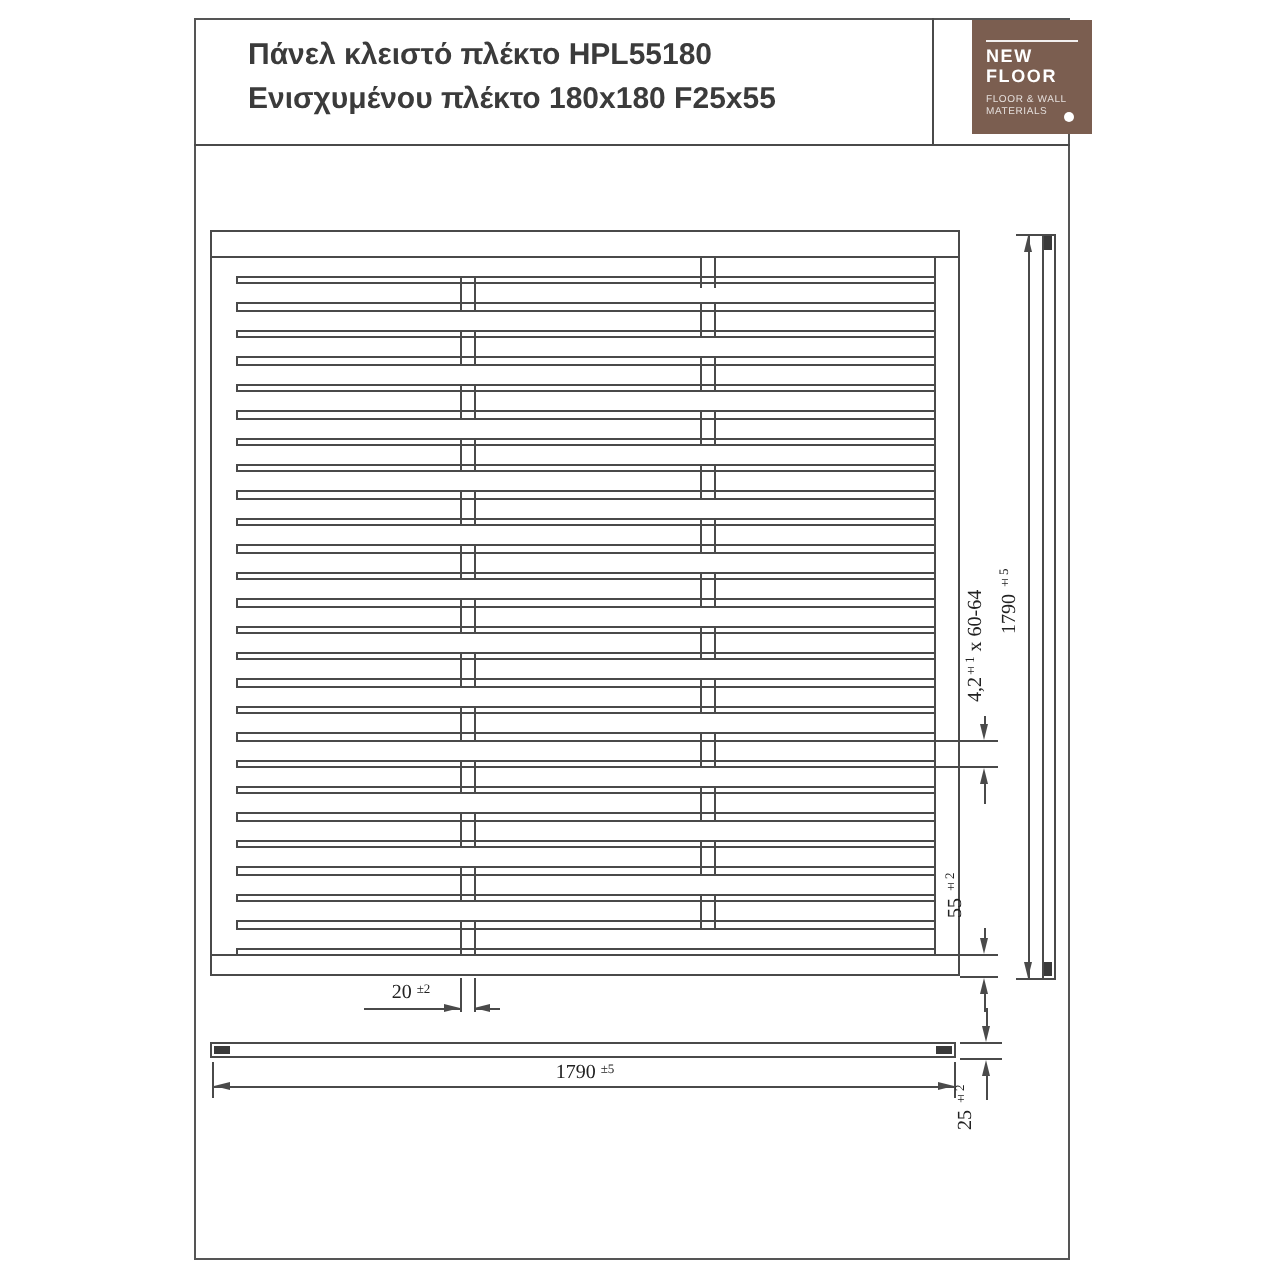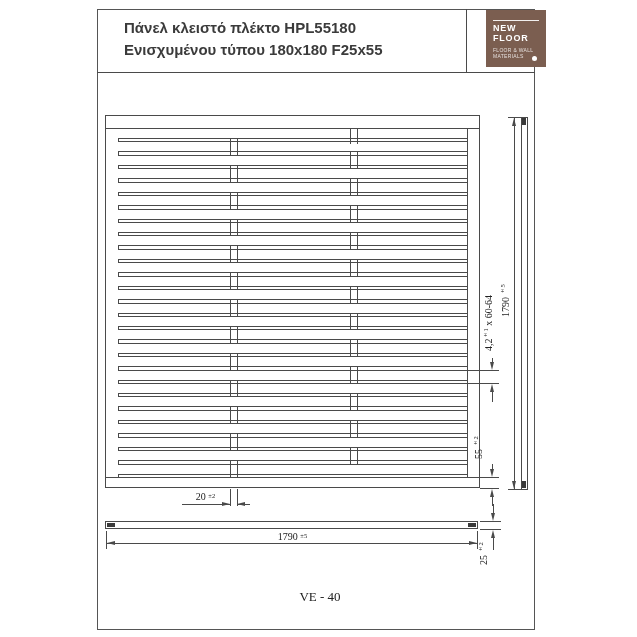--- a/index.html
+++ b/index.html
@@ -39,21 +39,21 @@
 <body>
 
 <div class="canvas">
 
   <div class="page-border"></div>
   <div class="hline" style="left:97px; top:72px; width:438px;"></div>
   <div class="vline" style="left:466px; top:9px; height:63px;"></div>
 
   <div class="title">
     <div>Πάνελ κλειστό πλέκτο HPL55180</div>
-    <div>Ενισχυμένου τύπου 180x180 F25x55</div>
+    <div>Ενισχυμένου πλέκτο 180x180 F25x55</div>
   </div>
 
   <div class="logo">
     <div class="logo-rule"></div>
     <div class="logo-name">
       <div>NEW</div>
       <div>FLOOR</div>
     </div>
     <div class="logo-tag">
       <div>FLOOR &amp; WALL</div>
@@ -187,15 +187,14 @@
     <span>55</span>
     <span class="sup">±2</span>
   </div>
   <div class="vline" style="left:492px; top:464px; height:5px;"></div>
   <div class="ar d" style="left:489.5px; top:469px;"></div>
   <div class="hline" style="left:460px; top:477px; width:39px;"></div>
   <div class="hline" style="left:480px; top:488px; width:19px;"></div>
   <div class="ar u" style="left:489.5px; top:489px;"></div>
   <div class="vline" style="left:492px; top:497px; height:9px;"></div>
 
-  <div class="footer">VE - 40</div>
 
 </div>
 
 </body></html>

